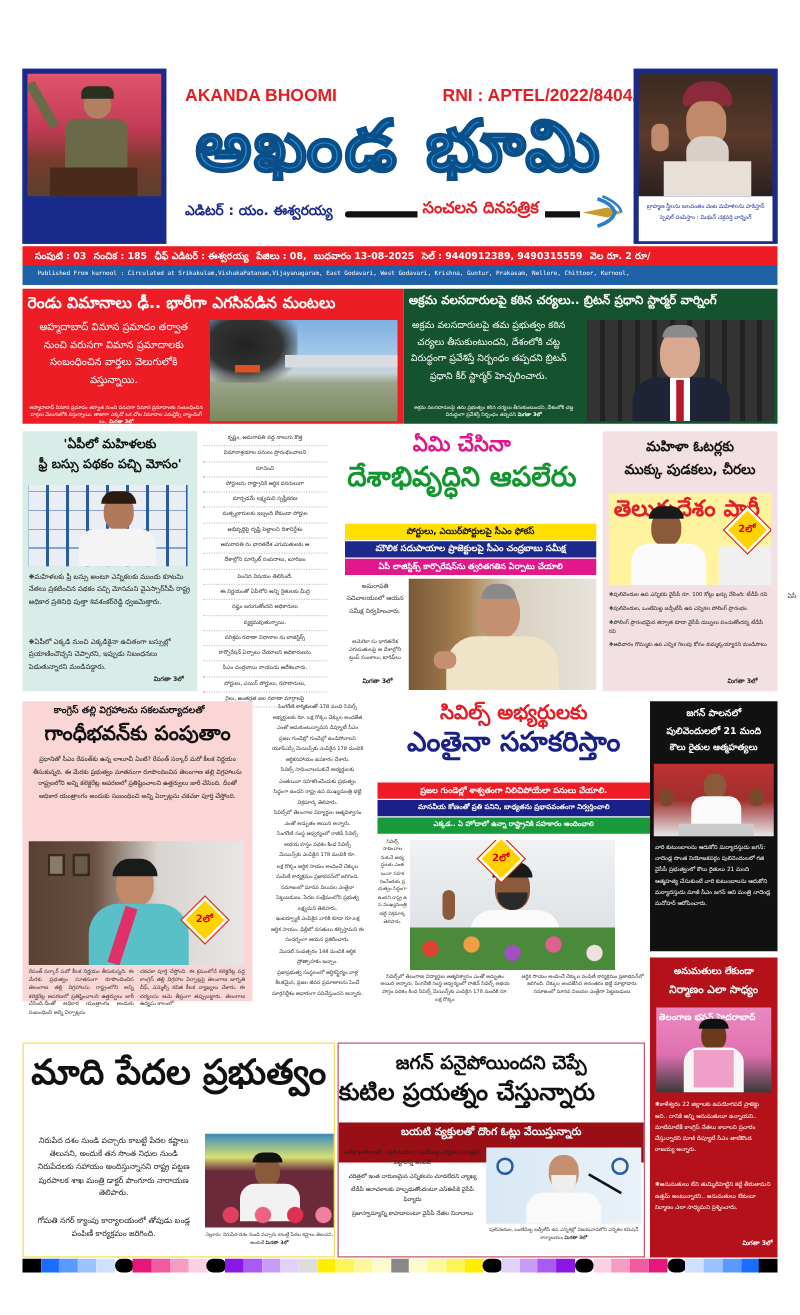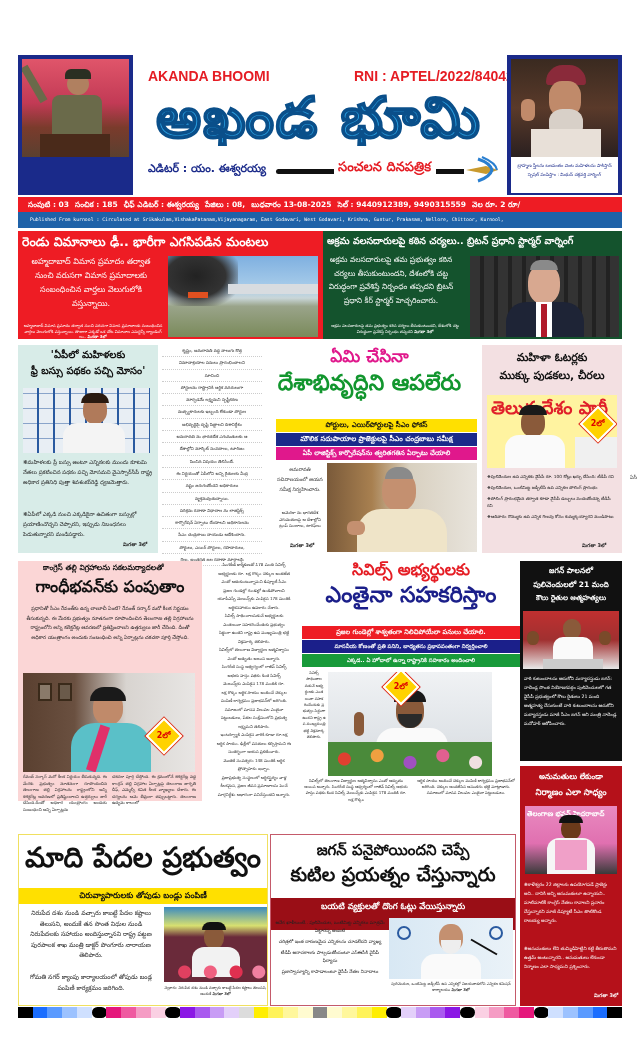--- a/index.html
+++ b/index.html
@@ -273,38 +273,37 @@
     <div class="abs" style="left:22px;top:32px;width:48px;height:36px;background:#f6f6f6;border-radius:12px 12px 0 0;"></div>
     <div class="abs" style="left:30px;top:34px;width:32px;height:30px;background:#f0a0c8;"></div>
   </div>
   <div class="abs" style="left:4px;top:114px;width:94px;font-size:4.6px;line-height:9px;color:#fff;">❋కాళేశ్వరం 22 జిల్లాలకు ఉపయోగపడే ప్రాజెక్టు అని.. దానికి అన్ని అనుమతులూ ఉన్నాయని.. మాటిమాటికీ కాంగ్రెస్ నేతలు కావాలని ప్రచారం చేస్తున్నారని మాజీ డిప్యూటీ సీఎం తాటికొండ రాజయ్య అన్నారు.</div>
   <div class="abs" style="left:4px;top:178px;width:94px;font-size:4.6px;line-height:9px;color:#fff;">❋అనుమతులు లేని తుమ్మిడిహెట్టిని కట్టి తీరుతామని ఉత్తమ్ అంటున్నారని.. అనుమతులు లేకుండా నిర్మాణం ఎలా సాధ్యమని ప్రశ్నించారు.</div>
   <div class="abs byline" style="left:74px;top:226px;color:#fff;">మిగతా 3లో</div>
 </div>
 
 <div class="abs" style="left:18px;top:834px;width:250px;height:172px;background:#fff;border:1.5px solid #f0e060;">
   <div class="abs" style="left:0;top:6px;width:248px;text-align:center;font-size:28px;font-weight:bold;color:#111;white-space:nowrap;">మాది పేదల ప్రభుత్వం</div>
-  <div class="strip" style="top:53px;height:16px;line-height:16px;background:#ffe000;color:#111;font-size:8px;">చిరువ్యాపారులకు తోపుడు బండ్లు పంపిణీ</div>
   <div class="abs" style="left:6px;top:73px;width:132px;font-size:6.2px;line-height:10.5px;color:#222;text-align:center;">నిరుపేద దశం నుండి వచ్చారు కాబట్టే పేదల కష్టాలు తెలుసని, అందుకే తన సొంత నిధుల నుండి నిరుపేదలకు సహాయం అందిస్తున్నానని రాష్ట్ర పట్టణ పురపాలక శాఖ మంత్రి డాక్టర్ పొంగూరు నారాయణ తెలిపారు.</div>
   <div class="abs" style="left:6px;top:137px;width:132px;font-size:6.2px;line-height:10.5px;color:#222;text-align:center;">గోమతి నగర్ క్యాంపు కార్యాలయంలో తోపుడు బండ్ల పంపిణీ కార్యక్రమం జరిగింది.</div>
   <div class="photo" style="left:145px;top:72px;width:103px;height:75px;background:linear-gradient(180deg,#3a8ac0 0%,#d8e070 25%,#6a2a3a 40%,#6a2a3a 100%);">
     <div class="abs" style="left:40px;top:18px;width:20px;height:24px;border-radius:45%;background:#8a5a3a;"></div>
     <div class="abs" style="left:38px;top:15px;width:24px;height:8px;border-radius:10px 10px 0 0;background:#111;"></div>
     <div class="abs" style="left:28px;top:40px;width:48px;height:30px;background:#f2f2f2;border-radius:12px 12px 0 0;"></div>
     <div class="abs" style="left:0;top:55px;width:103px;height:20px;background:radial-gradient(circle at 20% 50%,#e04060 0 6px,transparent 7px),radial-gradient(circle at 45% 50%,#f06080 0 6px,transparent 7px),radial-gradient(circle at 70% 50%,#e03050 0 6px,transparent 7px),radial-gradient(circle at 92% 50%,#f080a0 0 6px,transparent 7px);"></div>
   </div>
   <div class="abs" style="left:145px;top:150px;width:103px;font-size:3.8px;line-height:6px;color:#333;text-align:center;">
     <span>నెల్లూరు: నిరుపేద దశం నుండి వచ్చారు కాబట్టే పేదల కష్టాలు తెలుసని, అందుకే</span>
     <b>మిగతా 3లో</b>
   </div>
 </div>
 
 <div class="abs" style="left:270px;top:834px;width:246px;height:172px;background:#fff;border:1.5px solid #c45a6a;">
   <div class="abs" style="left:0;top:6px;width:244px;text-align:center;font-size:15px;font-weight:bold;color:#111;white-space:nowrap;">జగన్ పనైపోయిందని చెప్పే</div>
-  <div class="abs" style="left:0;top:28px;width:244px;text-align:center;font-size:19px;font-weight:bold;color:#111;white-space:nowrap;">కుటిల ప్రయత్నం చేస్తున్నారు</div>
+  <div class="abs" style="left:0;top:28px;width:244px;text-align:left;font-size:19px;font-weight:bold;color:#111;white-space:nowrap;">కుటిల ప్రయత్నం చేస్తున్నారు</div>
   <div class="strip" style="top:63px;height:32px;line-height:16px;background:#9a0e16;color:#fff;font-size:8.5px;">బయటి వ్యక్తులతో దొంగ ఓట్లు వేయిస్తున్నారు</div>
   <div id="ploybody" class="abs" style="left:4px;top:84px;width:110px;">
       <div style="font-size: 4.6px; line-height: 8px; color: rgb(34, 34, 34); text-align: center; margin-bottom: 3px;">అనేక ఖాళీలుంటే.. పులివెందుల, ఒంటిమిట్ట ఎన్నికలు మాత్రమే పెట్టారన్న అంబటి</div>
       <div style="font-size: 4.6px; line-height: 8px; color: rgb(34, 34, 34); text-align: center; margin-bottom: 3px;">చరిత్రలో ఇంత దారుణమైన ఎన్నికలను చూడలేదని వ్యాఖ్య</div>
       <div style="font-size: 4.6px; line-height: 8px; color: rgb(34, 34, 34); text-align: center; margin-bottom: 3px;">టీడీపీ అరాచకాలకు పాల్పడుతోందంటూ ఎస్ఈసీకి వైసీపీ ఫిర్యాదు</div>
       <div style="font-size: 4.6px; line-height: 8px; color: rgb(34, 34, 34); text-align: center; margin-bottom: 3px;">ప్రజాస్వామ్యాన్ని కాపాడాలంటూ వైసీపీ నేతల నినాదాలు</div>
     </div>
   <div class="photo" style="left:118px;top:83px;width:124px;height:61px;background:linear-gradient(90deg,#d8e8f4 0%,#eaf2f8 100%);">
     <div class="abs" style="left:8px;top:8px;width:14px;height:14px;border-radius:50%;border:2px solid #2a5aa0;"></div>
     <div class="abs" style="left:100px;top:8px;width:14px;height:14px;border-radius:50%;border:2px solid #2a5aa0;"></div>

